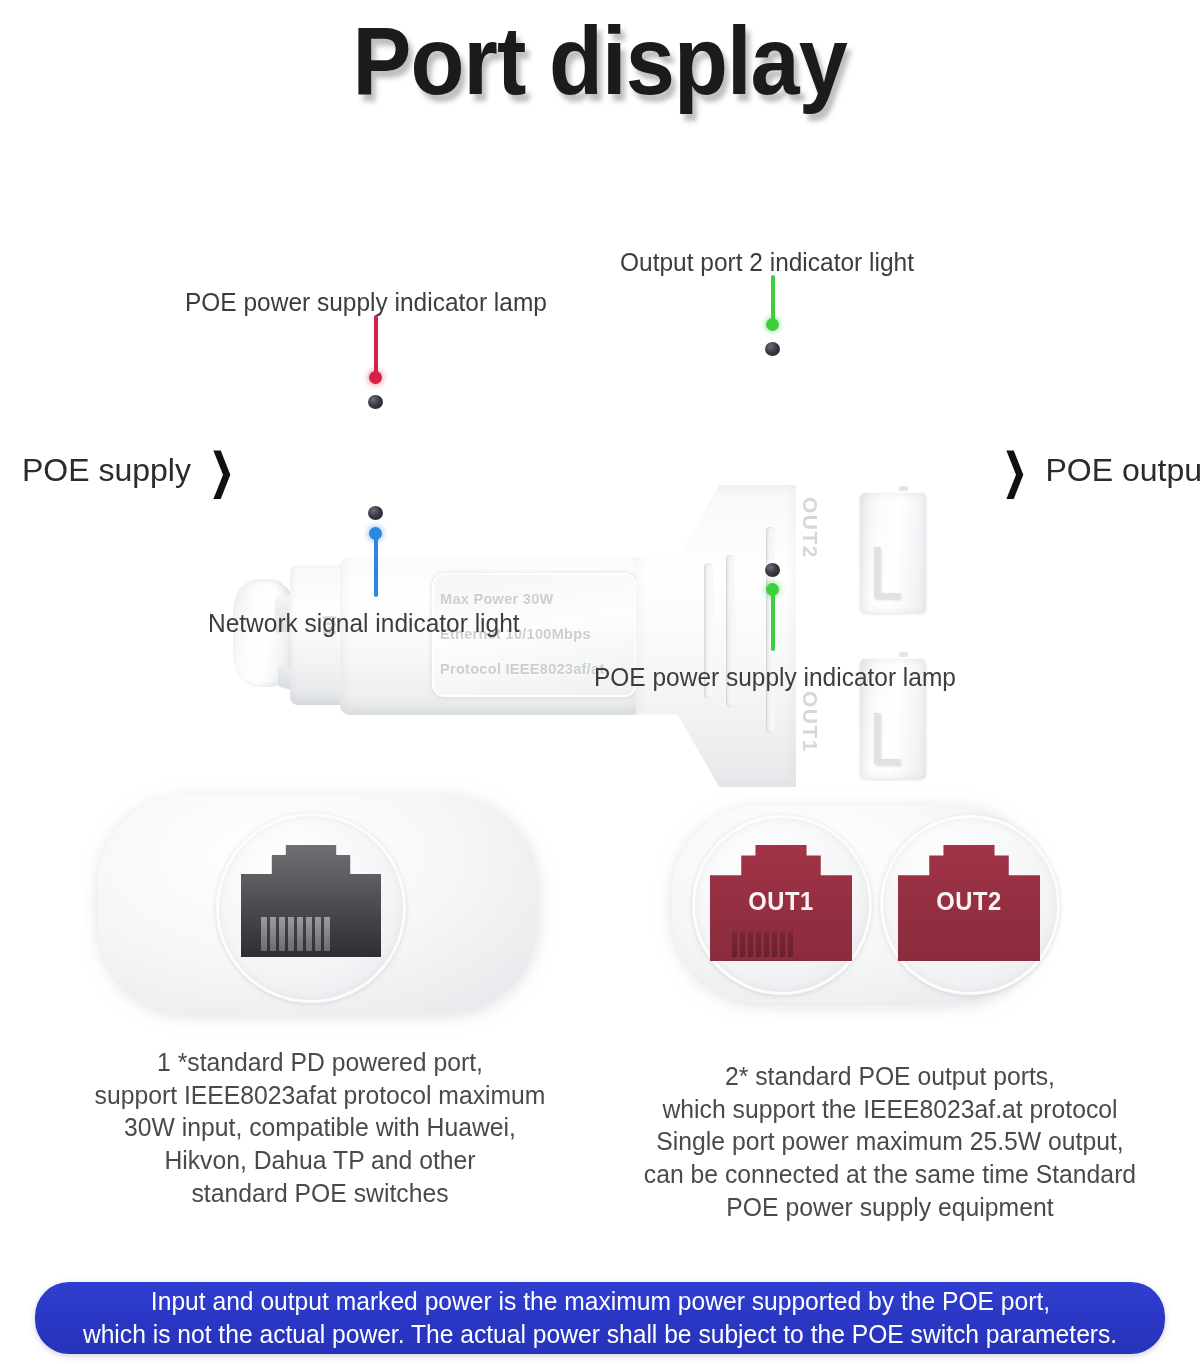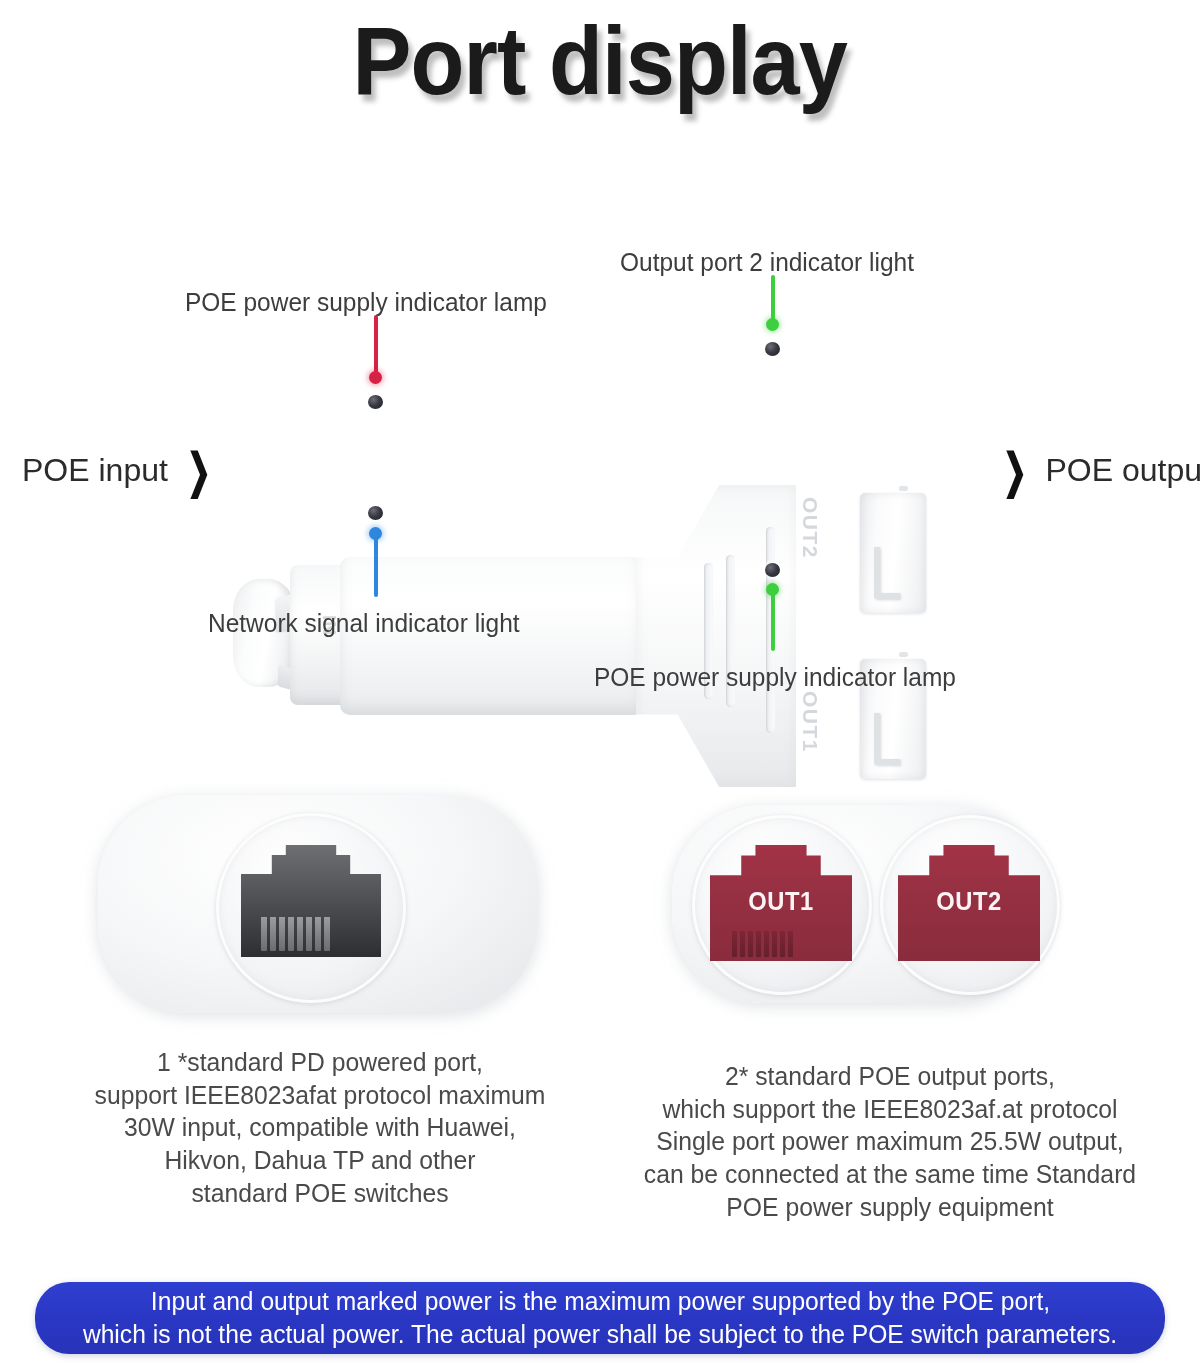--- a/index.html
+++ b/index.html
@@ -302,20 +302,25 @@
 
     <div class="plug-cap"></div>
     <div class="plug-clip"></div>
     <div class="plug-clip2"></div>
     <div class="collar"></div>
 
     <div class="body-main"></div>
 
     <div class="in-mark">IN</div>
 
+    <div class="emboss-panel">
+      <div class="emboss-line" style="top:18px">Max Power 30W</div>
+      <div class="emboss-line" style="top:53px">Ethernet 10/100Mbps</div>
+      <div class="emboss-line" style="top:88px">Protocol IEEE8023af/at</div>
+    </div>
 
     <div class="flare"></div>
 
     <div class="vent" style="left:704px; top:388px; height:136px;"></div>
     <div class="vent" style="left:726px; top:380px; height:152px;"></div>
     <div class="vent" style="left:766px; top:352px; height:206px;"></div>
 
     <div class="out-mark" style="left:822px; top:322px;">OUT2</div>
     <div class="out-mark" style="left:822px; top:516px;">OUT1</div>
 
@@ -346,21 +351,21 @@
 
   <div class="lbl" style="left:185px; top:113px;">POE power supply indicator lamp</div>
 
   <div class="lbl" style="left:620px; top:73px;">Output port 2 indicator light</div>
 
   <div class="lbl" style="left:208px; top:434px;">Network signal indicator light</div>
 
   <div class="lbl" style="left:594px; top:488px;">POE power supply indicator lamp</div>
 
   <div class="bigtext" style="left:22px; top:275px;">
-    <span>POE input</span>
+    <span>POE supply</span>
     <span class="chev">❯</span>
   </div>
 
   <div class="bigtext" style="left:998px; top:275px;">
     <span class="chev">❯</span>
     <span>POE output</span>
   </div>
 </div>
 
 <div class="photos">

